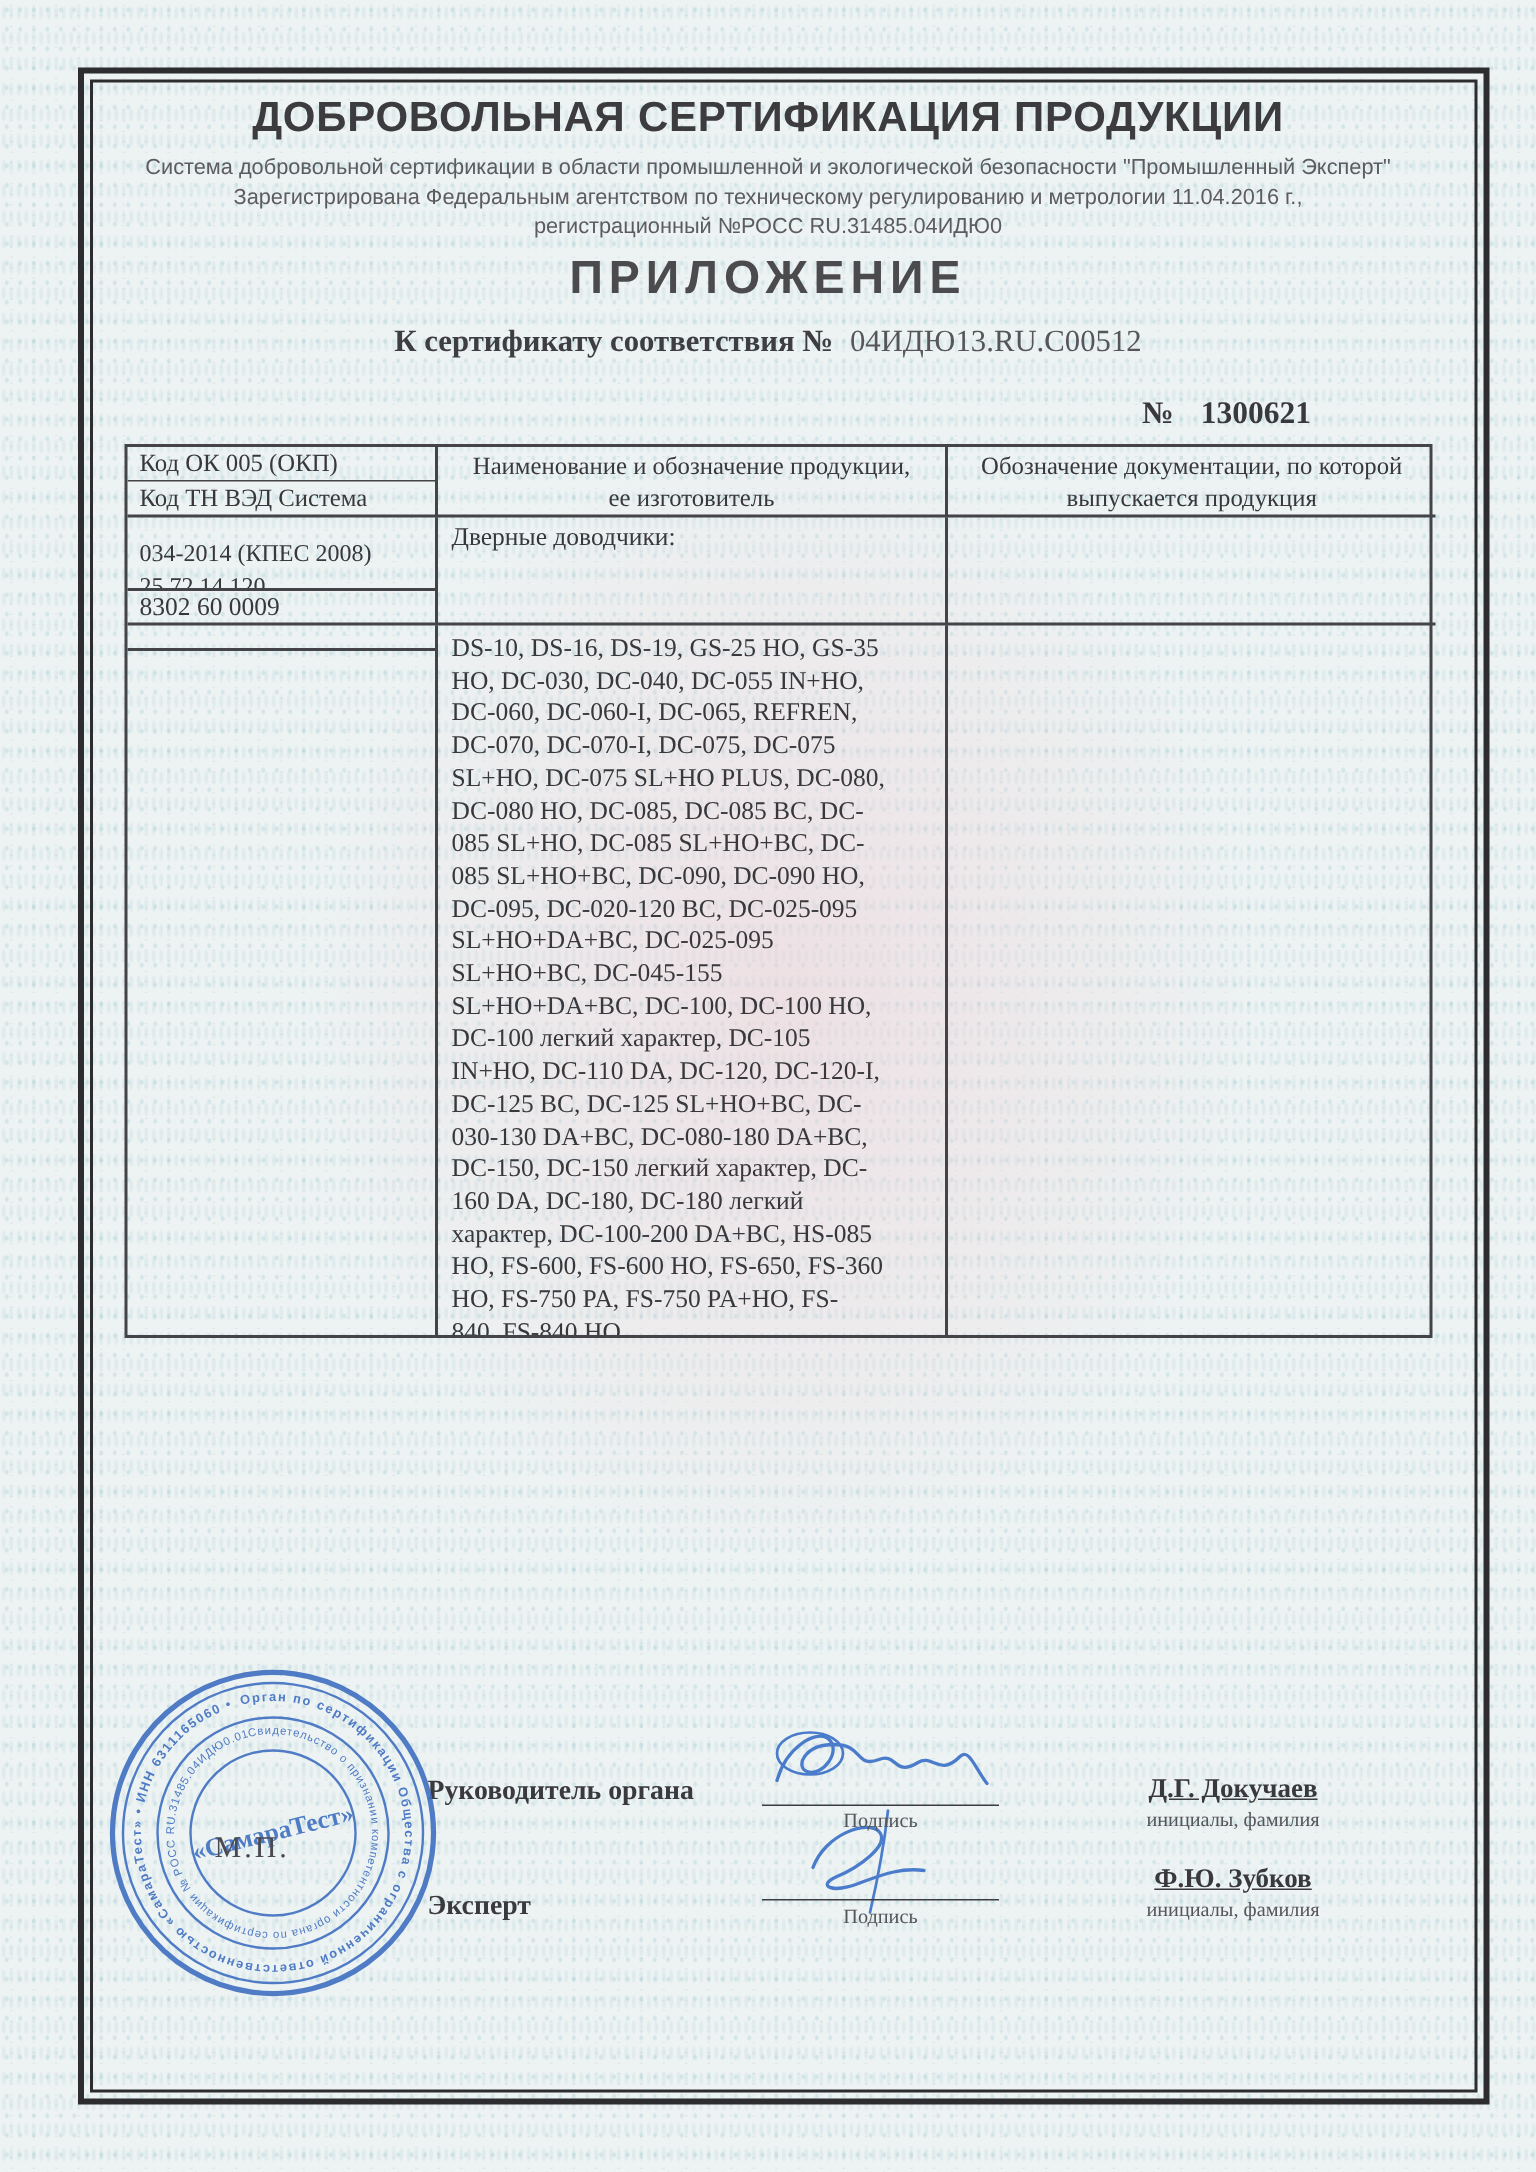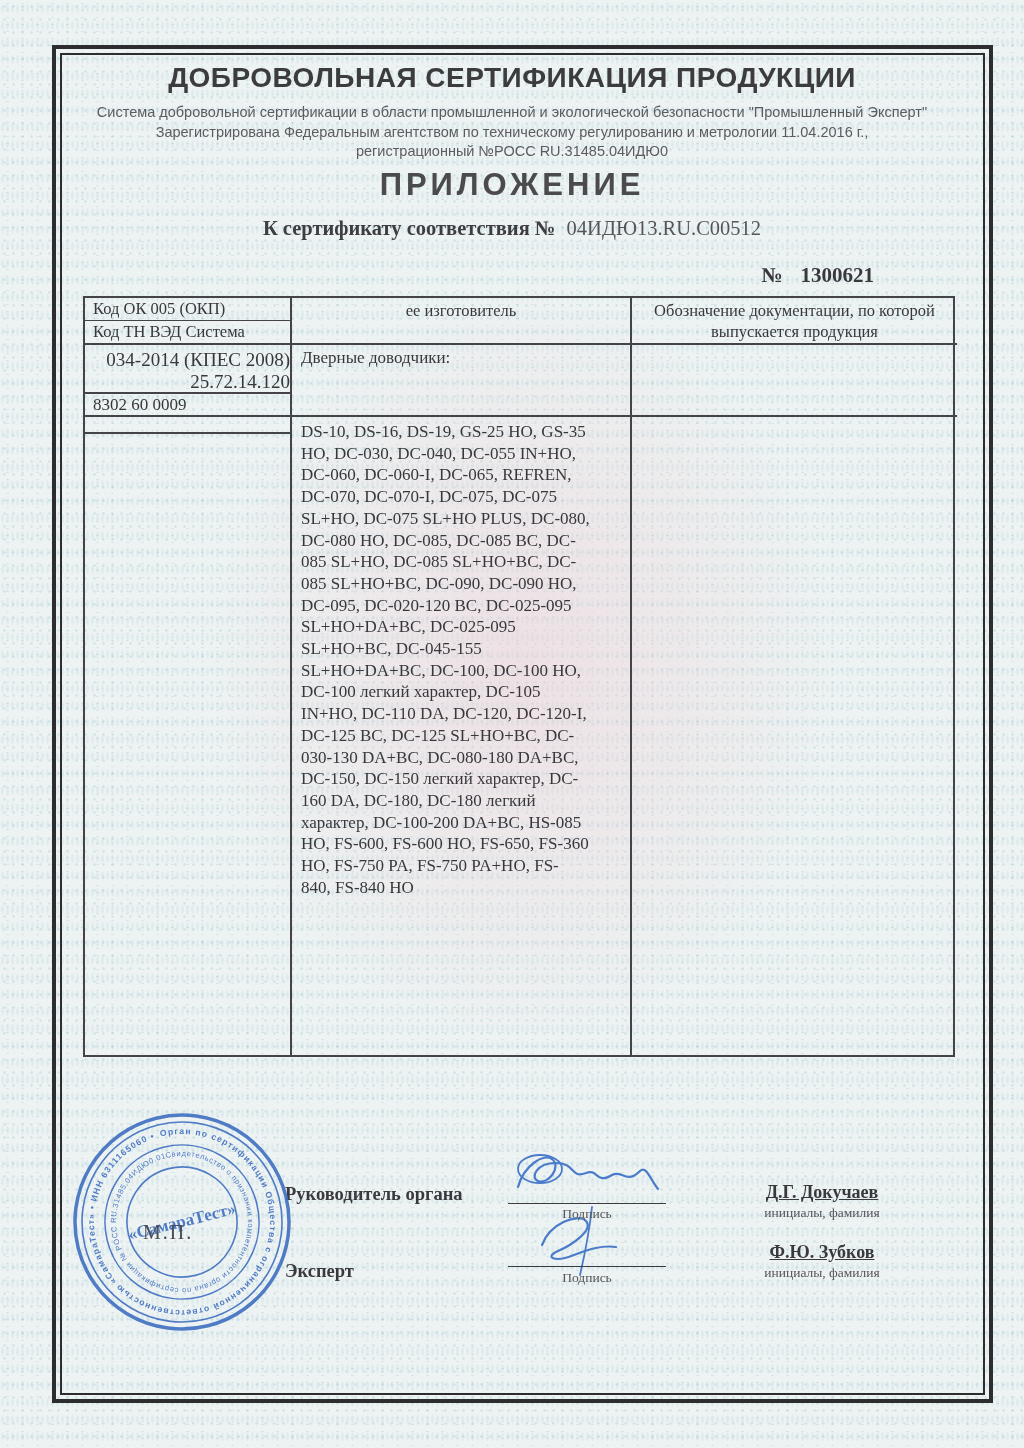--- a/index.html
+++ b/index.html
@@ -48,38 +48,38 @@
   .cert-line .lbl { font-weight:bold; }
   .cert-line .num { font-weight:normal; color:#55555a; margin-left:6px; }
 
   .doc-num {
     position:absolute; top:263px; right:150px; font-size:21px; font-weight:bold; color:#39393d;
   }
   .doc-num .nsign { margin-right:18px; }
 
   
   .cert-table {
-    position:absolute; left:83px; top:296px; width:872px; height:761px;
+    position:absolute; left:83px; top:296px; width:872px; height:596px;
     display:grid;
     grid-template-columns:207px 340px 325px;
     grid-template-rows:47px 49px 23px 17px 1fr;
     border:2px solid #444448;
     color:#38383c;
   }
   .cell { position:relative; overflow:hidden; }
   .b-r { border-right:2px solid #444448; }
   .b-b { border-bottom:2px solid #444448; }
 
   .hdr-c1 { grid-column:1; grid-row:1; font-size:16.5px; }
   .hdr-c1 .h-line { padding:1px 0 1px 8px; }
   .hdr-c1 .h-line.first { border-bottom:1.5px solid #444448; }
   .hdr-c2 { grid-column:2; grid-row:1; text-align:center; font-size:16.5px; padding-top:2px; line-height:21px; }
   .hdr-c3 { grid-column:3; grid-row:1; text-align:center; font-size:16.5px; padding-top:2px; line-height:21px; }
 
-  .codes-c1   { grid-column:1; grid-row:2; font-size:19px; padding:4px 0 0 8px; line-height:22px;text-align:right; }
+  .codes-c1   { grid-column:1; grid-row:2; font-size:16px; padding:14px 0 0 8px; line-height:22px; }
   .tnved-c1   { grid-column:1; grid-row:3; font-size:17px; padding:0 0 0 8px; line-height:21px; }
   .thin-c1    { grid-column:1; grid-row:4; }
   .empty-c1   { grid-column:1; grid-row:5; }
   .group-c2   { grid-column:2; grid-row:2 / span 2; font-size:17px; padding:3px 0 0 9px; }
   .empty1-c3  { grid-column:3; grid-row:2 / span 2; }
   .products-c2{ grid-column:2; grid-row:4 / span 2; font-size:17px; padding:4px 0 0 9px; }
   .products-c2 div { line-height:21.7px; white-space:nowrap; }
   .empty2-c3  { grid-column:3; grid-row:4 / span 2; }
 
   
@@ -136,20 +136,21 @@
   <div class="doc-num">
     <span class="nsign">№</span><span>1300621</span>
   </div>
 
   <div class="cert-table">
     <div class="cell hdr-c1 b-r b-b">
       <div class="h-line first">Код ОК 005 (ОКП)</div>
       <div class="h-line">Код ТН ВЭД Система</div>
     </div>
     <div class="cell hdr-c2 b-r b-b">
+      <div>Наименование и обозначение продукции,</div>
       <div>ее изготовитель</div>
     </div>
     <div class="cell hdr-c3 b-b">
       <div>Обозначение документации, по которой</div>
       <div>выпускается продукция</div>
     </div>
 
     <div class="cell codes-c1 b-r b-b">
       <div>034-2014 (КПЕС 2008)</div>
       <div>25.72.14.120</div>

